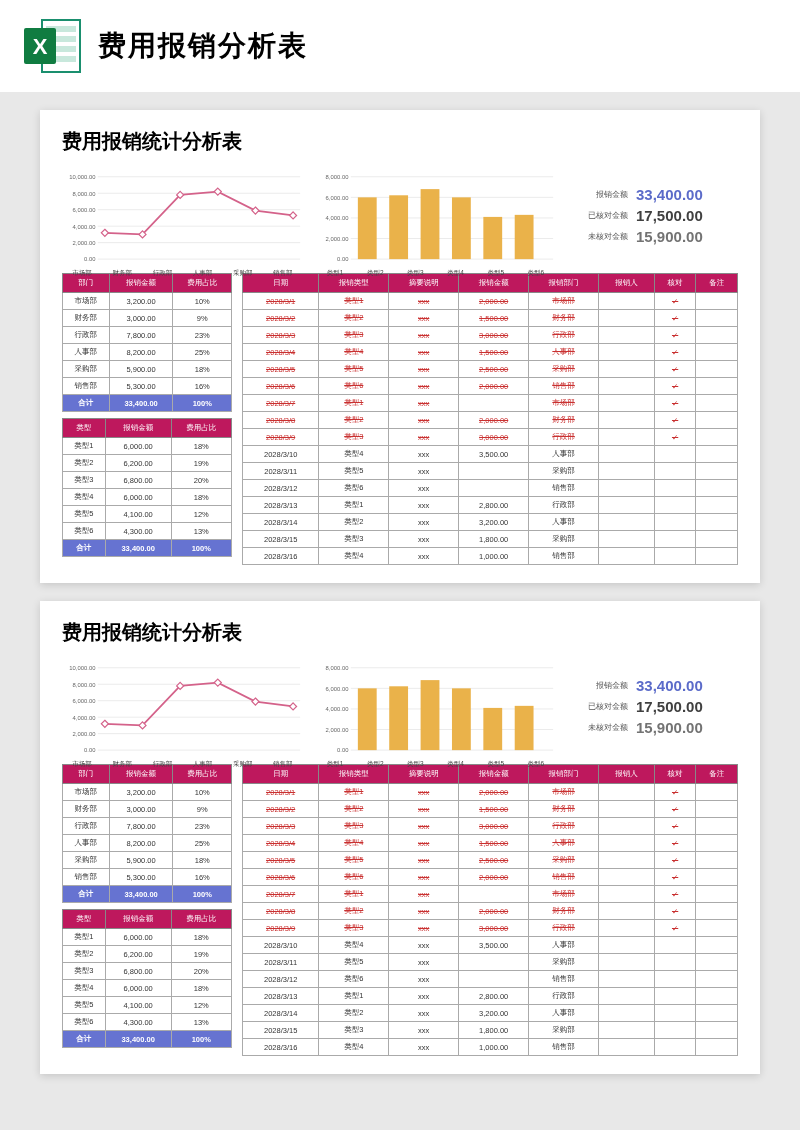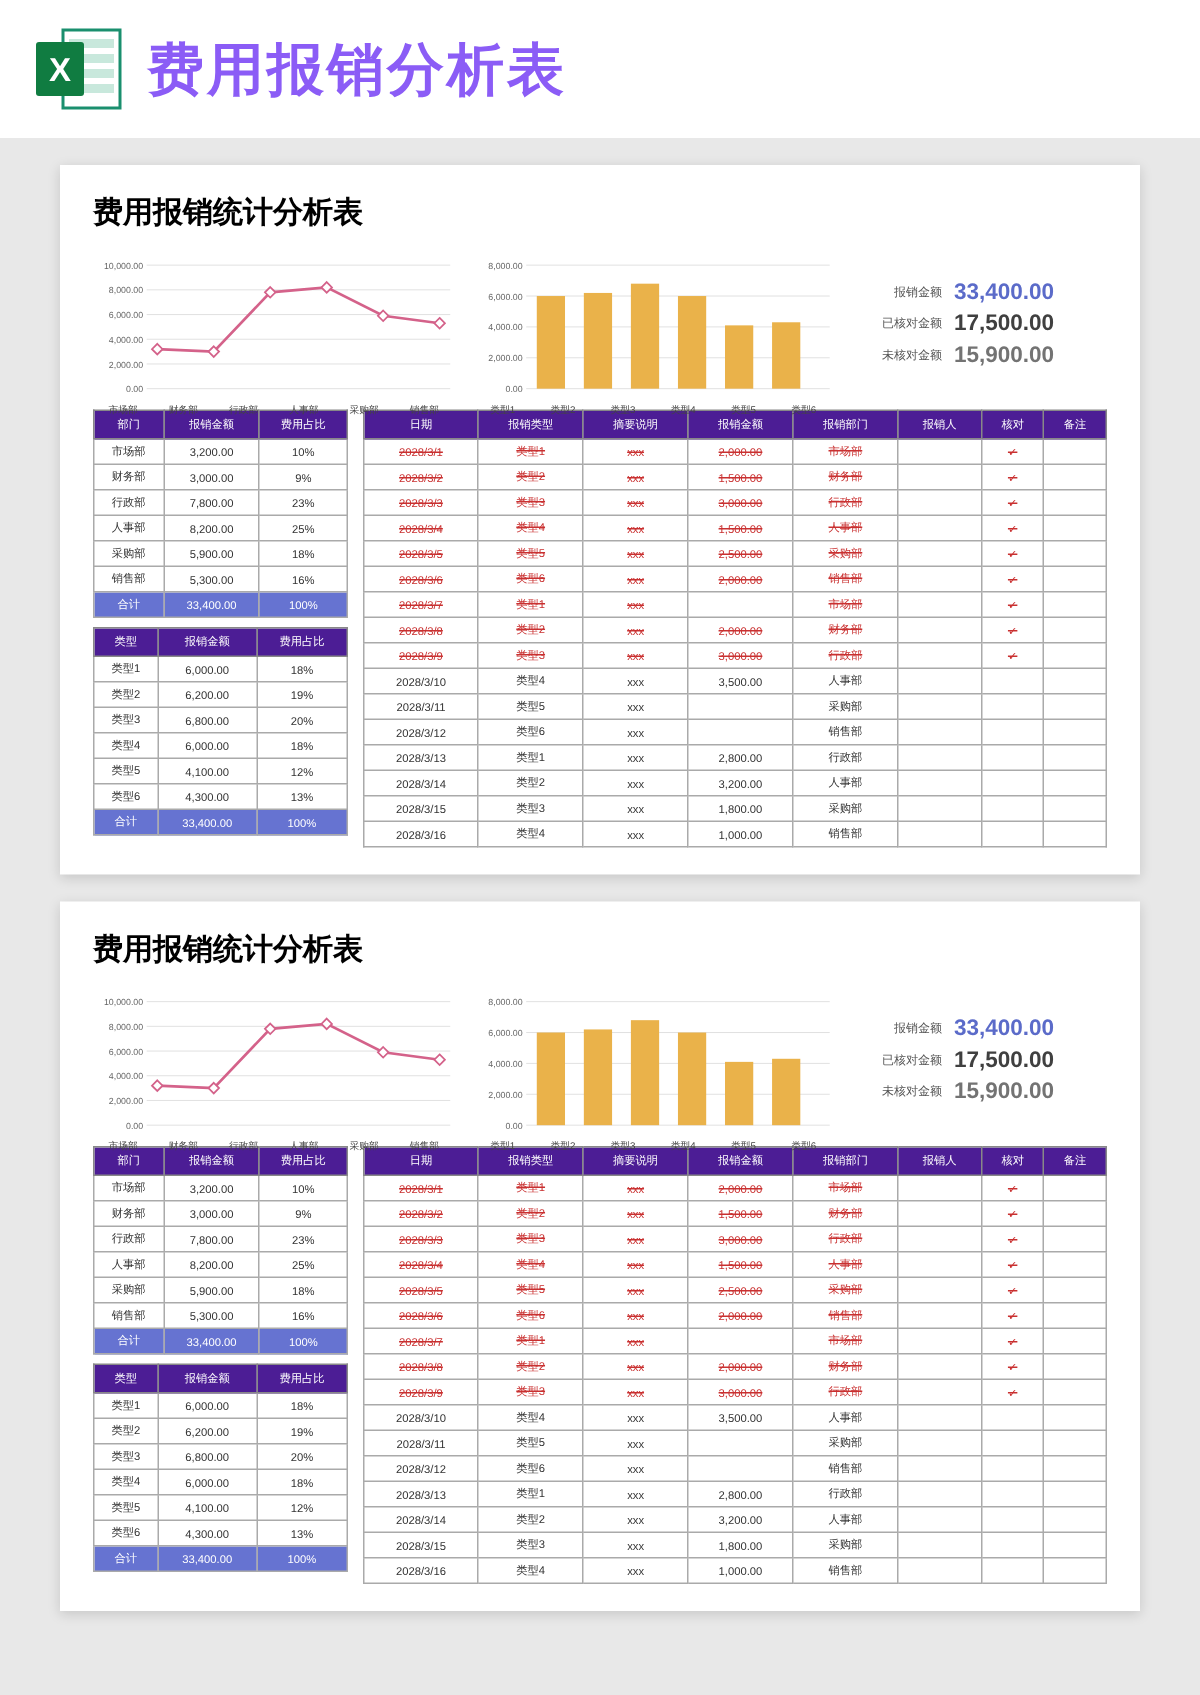--- a/index.html
+++ b/index.html
@@ -1,41 +1,41 @@
 <!DOCTYPE html>
 <html><head>
 <meta charset="utf-8">
 <style>
 *{box-sizing:border-box;margin:0;padding:0}
 body{width:800px;background:#e8e8e8;font-family:"Microsoft YaHei",sans-serif;font-size:8px}
 .header{background:#fff;padding:14px 20px;display:flex;align-items:center;gap:14px}
 .excel-icon{width:64px;height:64px;position:relative}
 .excel-icon svg{width:100%;height:100%}
-.header-text h1{font-size:38px;font-weight:900;color:#8b5cf6;letter-spacing:2px}
+.header-text h1{font-size:28px;font-weight:900;color:#000000;letter-spacing:2px}
 .header-text .sub{font-size:15px;color:#d4a850;margin-top:2px;letter-spacing:1px}
 .page{background:#fff;margin:18px 40px;padding:18px 22px;box-shadow:0 2px 8px rgba(0,0,0,0.15);position:relative}
 .page-title{text-align:left;font-size:20px;font-weight:900;margin-bottom:10px}
 .charts-row{display:flex;gap:12px;margin-bottom:8px;align-items:stretch}
 .chart-box{flex:1;height:100px;border:none;position:relative}
 .chart-line svg,.chart-bar svg{width:100%;height:100%}
 .x-labels{display:flex;justify-content:space-around;font-size:6.5px;color:#444;margin-top:2px}
 .kpi-box{flex:0 0 170px;display:flex;flex-direction:column;gap:4px;justify-content:center}
 .kpi-row{display:flex;align-items:center;gap:8px}
 .kpi-row .lbl{font-size:8px;color:#555;width:60px;text-align:right}
 .kpi-row .val{font-size:15px;font-weight:700}
 .k1 .val{color:#5b6bc9}
 .k2 .val{color:#404040}
 .k3 .val{color:#737373}
 .tables-row{display:flex;gap:10px}
 .left-col{flex:0 0 170px;display:flex;flex-direction:column;gap:6px}
 .right-col{flex:1}
 table{width:100%;border-collapse:collapse;font-size:7.5px}
-th{background:#4c1d95;color:#fff;padding:4px 3px;font-weight:400;border:1px solid #888}
+th{background:#be185d;color:#fff;padding:4px 3px;font-weight:400;border:1px solid #888}
 td{padding:3px 3px;text-align:center;border:1px solid #aaa;color:#333}
-tr.total td{background:#6673d1;color:#fff;font-weight:400}
+tr.total td{background:#6673d1;color:#fff;font-weight:700}
 tr.red td{color:#c93030;text-decoration:line-through}
 .check{color:#c93030}
 .bar-rect{fill:#eab24a}
 .line-path{fill:none;stroke:#d4628a;stroke-width:1.5}
 .marker{fill:#fff;stroke:#d4628a;stroke-width:1}
 .grid-line{stroke:#ddd;stroke-width:0.5}
 </style>
 </head>
 <body>
 

